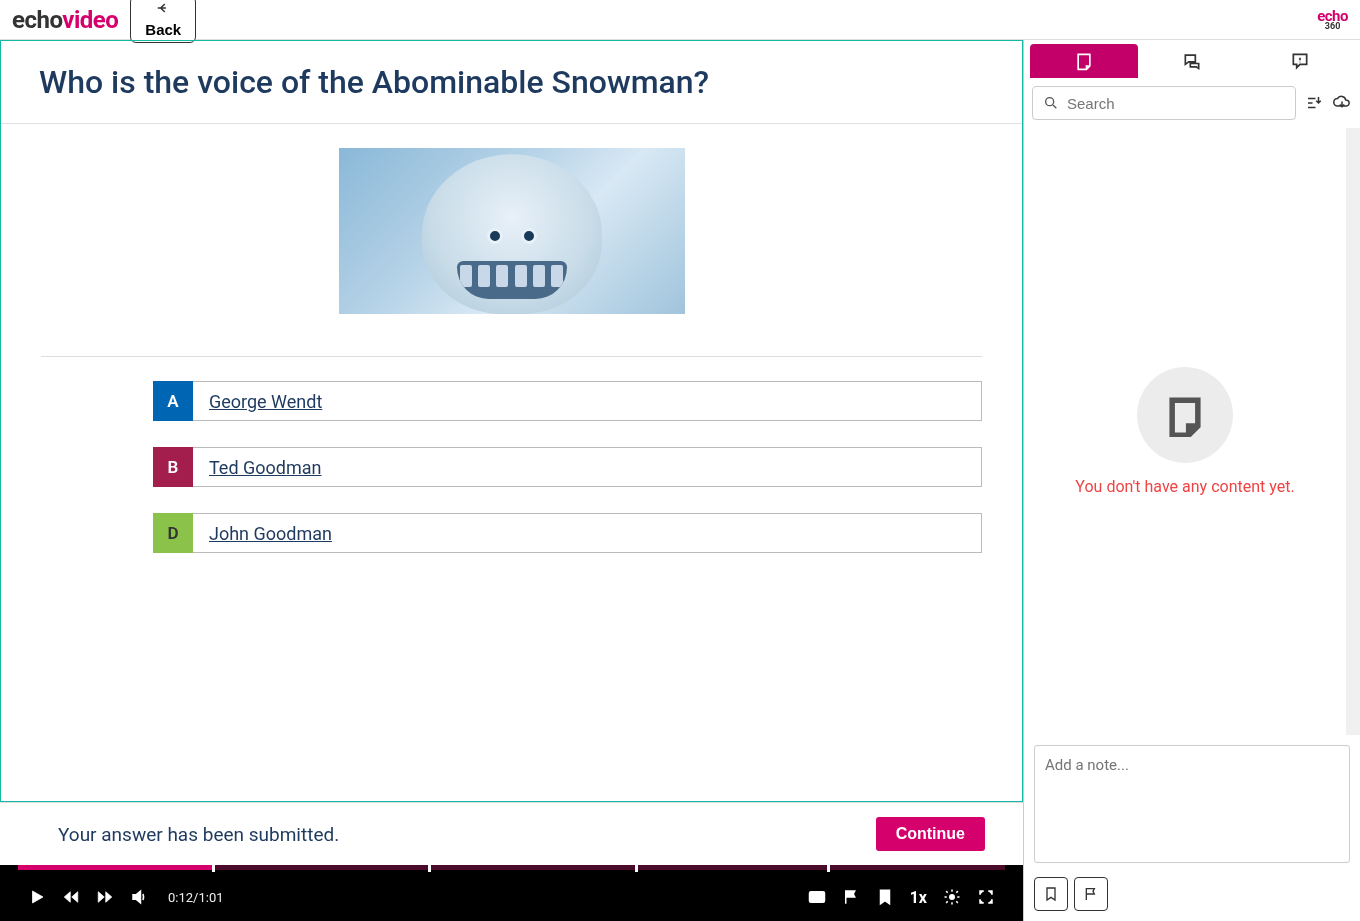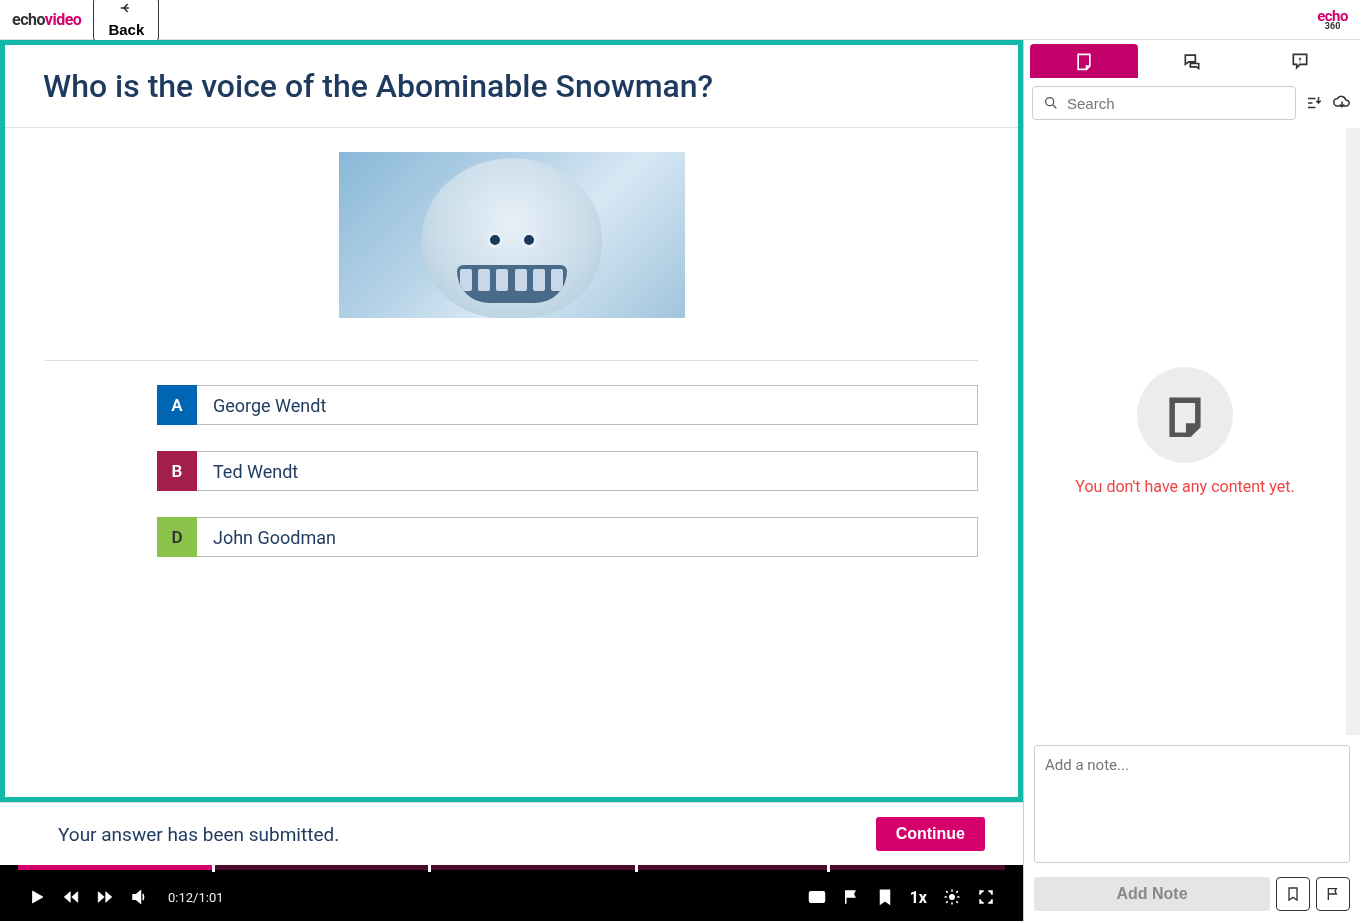--- a/index.html
+++ b/index.html
@@ -1,51 +1,51 @@
 <!DOCTYPE html>
 <html><head>
 <meta charset="utf-8">
 <style>
 * { box-sizing: border-box; margin: 0; padding: 0; }
 body { font-family: -apple-system, BlinkMacSystemFont, "Segoe UI", Roboto, Helvetica, Arial, sans-serif; width: 1360px; height: 921px; overflow: hidden; background: #fff; }
 
 
 .top-header { height: 40px; display: flex; align-items: center; padding: 0 12px; border-bottom: 1px solid #ddd; gap: 12px; }
-.logo { font-size: 16px; font-weight: 700; letter-spacing: -0.5px; }
+.logo { font-size: 24px; font-weight: 700; letter-spacing: -0.5px; }
 .logo .echo { color: #333; }
 .logo .video { color: #d6006d; }
 .back-btn { border: 1.5px solid #333; border-radius: 6px; padding: 4px 14px; background: #fff; font-size: 15px; font-weight: 600; display: flex; align-items: center; gap: 6px; cursor: pointer; flex-direction: column; }
 .breadcrumb { font-size: 14.5px; color: #444; }
 .mini-logo { margin-left: auto; text-align: center; font-size: 11px; line-height: 1; }
 .mini-logo .e { color: #d6006d; font-weight: 700; font-size: 15px; letter-spacing: -0.5px; }
 .mini-logo .n { color: #333; font-weight: 700; font-size: 9px; display: block; margin-top: -2px; }
 
 .main-row { display: flex; height: calc(921px - 40px); }
 .left-col { flex: 1; display: flex; flex-direction: column; border-right: 1px solid #ccc; }
 .right-col { width: 336px; display: flex; flex-direction: column; background: #fff; }
 
 
-.question-wrap { flex: 1; border: 5px solid #14b8a6; margin: 0; overflow: hidden; display: flex; flex-direction: column; }
+.question-wrap { flex: 1; border: 1px solid #14b8a6; margin: 0; overflow: hidden; display: flex; flex-direction: column; }
 .question-title { font-size: 32px; color: #1e3a5f; padding: 22px 38px; font-weight: 500; }
 .q-divider { border-bottom: 1px solid #e0e0e0; }
 .image-area { display: flex; justify-content: center; padding: 24px 0 0 0; }
 .snowman { width: 346px; height: 166px; background: linear-gradient(135deg, #8ab8d8 0%, #b8d4e8 40%, #d8e8f4 60%, #a0c4dc 100%); position: relative; overflow: hidden; }
 .snowman::before { content:""; position:absolute; left:50%; top:50%; transform:translate(-50%,-48%); width:180px; height:160px; background: radial-gradient(circle at 50% 40%, #e8f0f8 0%, #c8dce8 60%, #a8c4d8 100%); border-radius: 50% 50% 45% 45%; }
 .snowman .eyes { position:absolute; left:50%; top:48%; transform:translateX(-50%); display:flex; gap:18px; }
 .snowman .eye { width:16px; height:16px; background:#1a3a5a; border-radius:50%; border:3px solid #e8f0f8; }
 .snowman .mouth { position:absolute; left:50%; top:68%; transform:translateX(-50%); width:110px; height:38px; background:#4a6a8a; border-radius: 10px 10px 50px 50px; display:flex; justify-content:space-around; align-items:flex-start; padding-top:4px; overflow:hidden; }
 .snowman .mouth span { width:12px; height:22px; background:#c8d8e8; border-radius:2px; }
 
 .answers-wrap { padding: 20px 40px 20px 40px; }
 .answers-divider { border-top: 1px solid #ddd; margin: 22px 0 24px 0; }
 .answer-row { display: flex; align-items: stretch; margin-bottom: 26px; position: relative; }
 .correct-label { position: absolute; left: -112px; top: 50%; transform: translateY(-50%); display: flex; align-items: center; gap: 6px; color: #1e7a3e; font-size: 17px; }
 .correct-label svg { width: 20px; height: 20px; }
 .answer-letter { width: 40px; min-height: 40px; display: flex; align-items: center; justify-content: center; color: #fff; font-weight: 600; font-size: 17px; }
-.answer-text { flex: 1; border: 1px solid #bbb; border-left: none; display: flex; align-items: center; padding: 0 16px; font-size: 18px; color: #1e3a5f; background: #fff; }
+.answer-text { flex: 1; border: 1px solid #bbb; border-left: none; display: flex; align-items: center; padding: 0 16px; font-size: 18px; color: #1e3a5f; background: #fff; text-decoration: underline; }
 .letter-a { background: #0066b3; }
 .letter-b { background: #a31e4d; }
 .letter-c { background: #f5a3b8; color: #333; }
 .letter-d { background: #8bc34a; color: #333; }
 .answer-row.selected .answer-text { background: #b3e0f7; border: 2px solid #4a7a9a; }
 .answer-row.selected .answer-letter { border: 2px solid #4a7a9a; border-right: none; }
 .answers-inner { margin-left: 112px; margin-right: 0; }
 
 .footer-bar { border-top: 1px solid #ddd; padding: 14px 38px; display: flex; align-items: center; justify-content: space-between; background: #fff; }
 .footer-msg { color: #1e3a5f; font-size: 19px; margin-left: 20px; }
@@ -131,21 +131,21 @@
       </div>
       <div class="answers-wrap">
         <div class="answers-divider"></div>
         <div class="answers-inner" id="answers">
             <div class="answer-row">
               <div class="answer-letter letter-a">A</div>
               <div class="answer-text">George Wendt</div>
             </div>
             <div class="answer-row">
               <div class="answer-letter letter-b">B</div>
-              <div class="answer-text">Ted Wendt</div>
+              <div class="answer-text">Ted Goodman</div>
             </div>
             <div class="answer-row">
               <div class="answer-letter letter-d">D</div>
               <div class="answer-text">John Goodman</div>
             </div>
           </div>
       </div>
     </div>
 
     <div class="footer-bar">
@@ -261,21 +261,20 @@
         <svg viewBox="0 0 24 24">
             <path d="M5 4h14v14l-5 5H5z M14 23v-5h5"></path>
           </svg>
       </div>
       <div class="empty-text">You don't have any content yet.</div>
     </div>
     <div class="note-input-wrap">
       <textarea class="note-input" placeholder="Add a note..." style=""></textarea>
     </div>
     <div class="note-actions">
-      <button class="add-note-btn">Add Note</button>
       <div class="small-btn">
           <svg viewBox="0 0 24 24" stroke-width="2">
             <path d="M6 3h12v18l-6-4-6 4z"></path>
           </svg>
         </div>
       <div class="small-btn">
           <svg viewBox="0 0 24 24" stroke-width="2">
             <path d="M5 3v18M5 4h12l-2 4 2 4H5"></path>
           </svg>
         </div>

